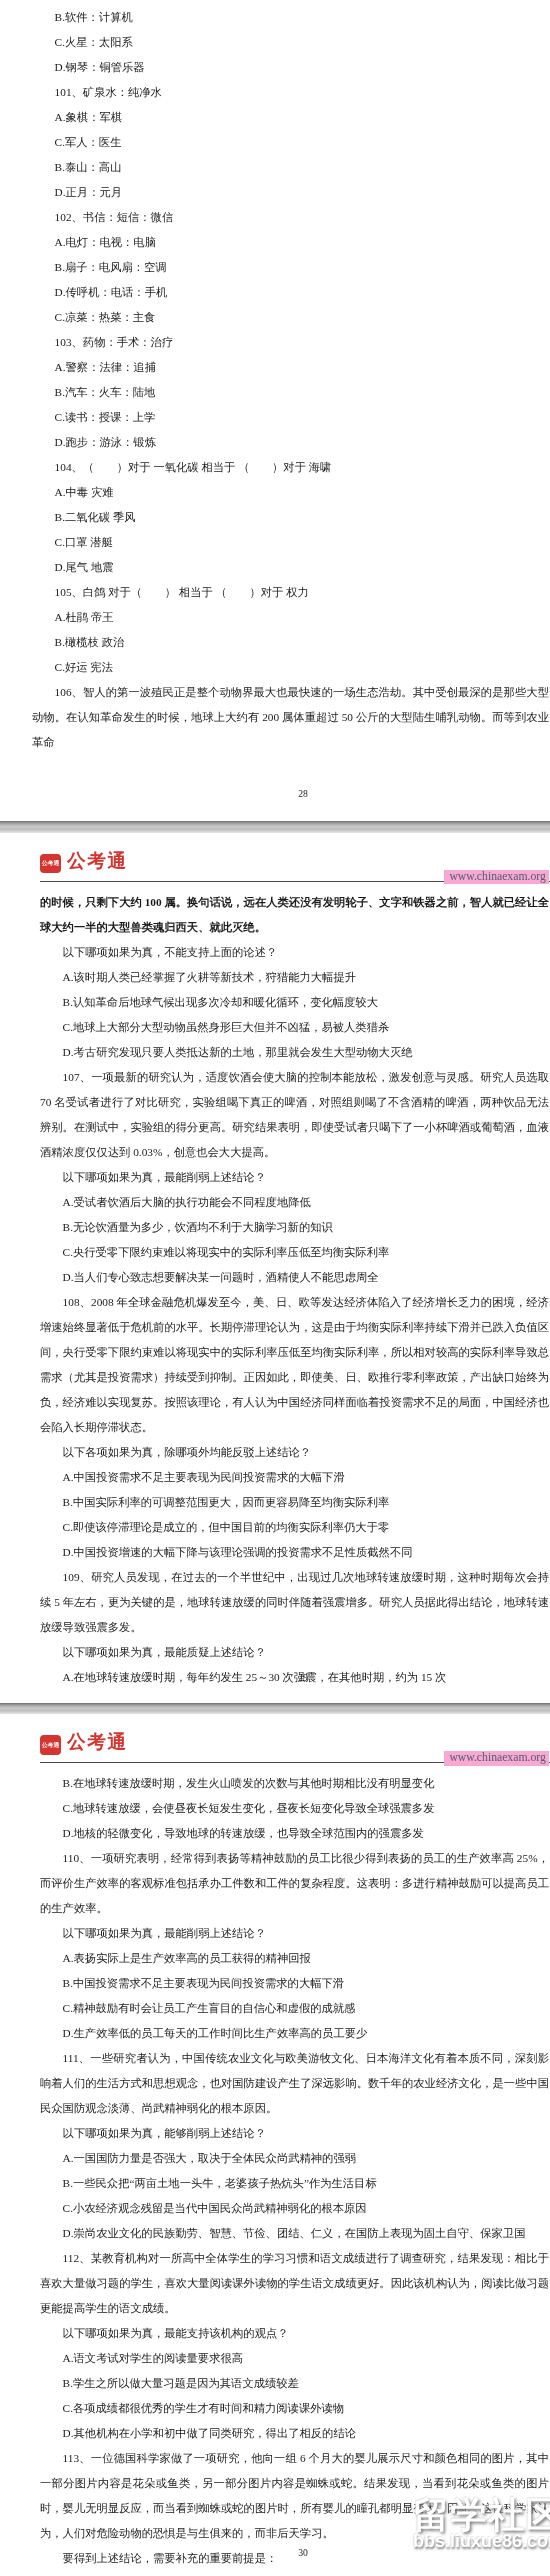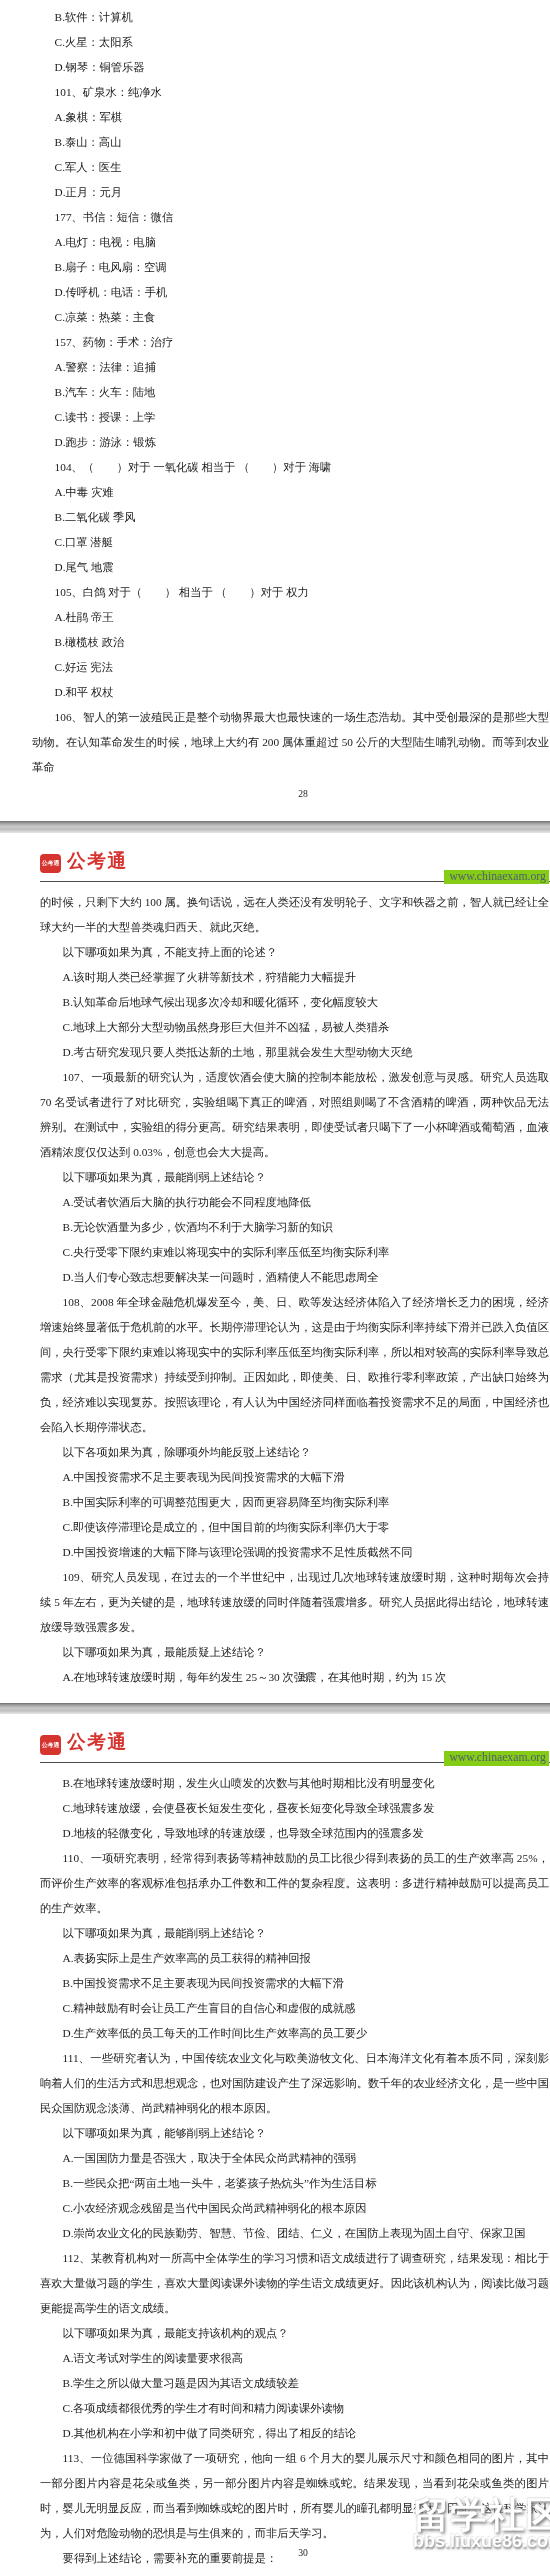--- a/index.html
+++ b/index.html
@@ -15,21 +15,21 @@
   .page-sep{
     width:606px;height:11.7px;
     background:linear-gradient(180deg,#6f6f6f 0%,#9d9d9d 18%,#c9c9c9 45%,#bfbfbf 70%,#e6e6e6 100%);
   }
   .content{margin:0 57px 0 40px;}
   .page-28 .content{padding-top:5.4px;margin-left:32px;}
   .has-header .content{padding-top:57px;}
   p.blk{margin:0;font-size:11.3px;line-height:25px;}
   .b-line{text-indent:2em;white-space:nowrap;}
   .b-para{text-indent:2em;text-align:justify;}
-  .b-cont{text-align:justify;}
+  .b-cont{text-align:justify;font-weight:bold;}
   .page-number{
     position:absolute;left:0;width:606px;text-align:center;
     font-size:9.7px;color:#222;
   }
   .page-28 .page-number{top:788px;}
   .page-29 .page-number{top:839px;}
   .page-30 .page-number{top:833px;}
   
   .page-header{position:absolute;top:0;left:0;width:606px;height:50px;}
   .header-rule{position:absolute;left:40px;width:548px;top:48px;border-top:1.2px solid #4a4a4a;}
@@ -38,21 +38,21 @@
     background:#d5342f;border-radius:3.9px;color:#fff;font-size:5.8px;
     font-family:"Liberation Sans",sans-serif;font-weight:bold;
     display:flex;align-items:center;justify-content:center;letter-spacing:0;
   }
   .logo-text{
     position:absolute;left:67px;top:18px;color:#d5342f;font-size:18.6px;
     font-weight:bold;font-family:"Liberation Sans",sans-serif;letter-spacing:1.6px;line-height:1.1;
   }
   .header-url{
     position:absolute;left:444px;top:37px;font-size:11.7px;color:#51606e;
-    background:#84cc16;padding:0 3.1px 0 5.4px;line-height:14.8px;white-space:nowrap;
+    background:#f9a8d4;padding:0 3.1px 0 5.4px;line-height:14.8px;white-space:nowrap;
   }
   
   .watermark{
     position:absolute;left:413px;top:781px;width:218px;color:#fff;
     font-family:"Liberation Sans",sans-serif;font-weight:bold;line-height:1.1;
   }
   .wm-title{
     font-size:36px;letter-spacing:1.6px;
     text-shadow:1.6px 2.3px 3.1px rgba(110,110,110,.9),-0.8px -0.8px 0 rgba(205,205,205,.45);
   }
@@ -65,43 +65,42 @@
 <body>
 
 <div class="doc">
     <section class="page page-28">
       <div class="content">
         <p class="blk b-line">B.软件：计算机</p>
         <p class="blk b-line">C.火星：太阳系</p>
         <p class="blk b-line">D.钢琴：铜管乐器</p>
         <p class="blk b-line">101、矿泉水：纯净水</p>
         <p class="blk b-line">A.象棋：军棋</p>
+        <p class="blk b-line">C.军人：医生</p>
         <p class="blk b-line">B.泰山：高山</p>
-        <p class="blk b-line">C.军人：医生</p>
         <p class="blk b-line">D.正月：元月</p>
-        <p class="blk b-line">177、书信：短信：微信</p>
+        <p class="blk b-line">102、书信：短信：微信</p>
         <p class="blk b-line">A.电灯：电视：电脑</p>
         <p class="blk b-line">B.扇子：电风扇：空调</p>
         <p class="blk b-line">D.传呼机：电话：手机</p>
         <p class="blk b-line">C.凉菜：热菜：主食</p>
-        <p class="blk b-line">157、药物：手术：治疗</p>
+        <p class="blk b-line">103、药物：手术：治疗</p>
         <p class="blk b-line">A.警察：法律：追捕</p>
         <p class="blk b-line">B.汽车：火车：陆地</p>
         <p class="blk b-line">C.读书：授课：上学</p>
         <p class="blk b-line">D.跑步：游泳：锻炼</p>
         <p class="blk b-line">104、（　　）对于 一氧化碳 相当于 （　　）对于 海啸</p>
         <p class="blk b-line">A.中毒 灾难</p>
         <p class="blk b-line">B.二氧化碳 季风</p>
         <p class="blk b-line">C.口罩 潜艇</p>
         <p class="blk b-line">D.尾气 地震</p>
         <p class="blk b-line">105、白鸽 对于（　　） 相当于 （　　）对于 权力</p>
         <p class="blk b-line">A.杜鹃 帝王</p>
         <p class="blk b-line">B.橄榄枝 政治</p>
         <p class="blk b-line">C.好运 宪法</p>
-        <p class="blk b-line">D.和平 权杖</p>
         <p class="blk b-para">106、智人的第一波殖民正是整个动物界最大也最快速的一场生态浩劫。其中受创最深的是那些大型动物。在认知革命发生的时候，地球上大约有 200 属体重超过 50 公斤的大型陆生哺乳动物。而等到农业革命</p>
       </div>
       <div class="page-number">28</div>
     </section>
     <div class="page-sep"></div>
     <section class="page page-29 has-header">
       <div class="page-header">
         <div class="header-rule"></div>
         <span class="logo-badge">公考通</span>
         <span class="logo-text">公考通</span>

